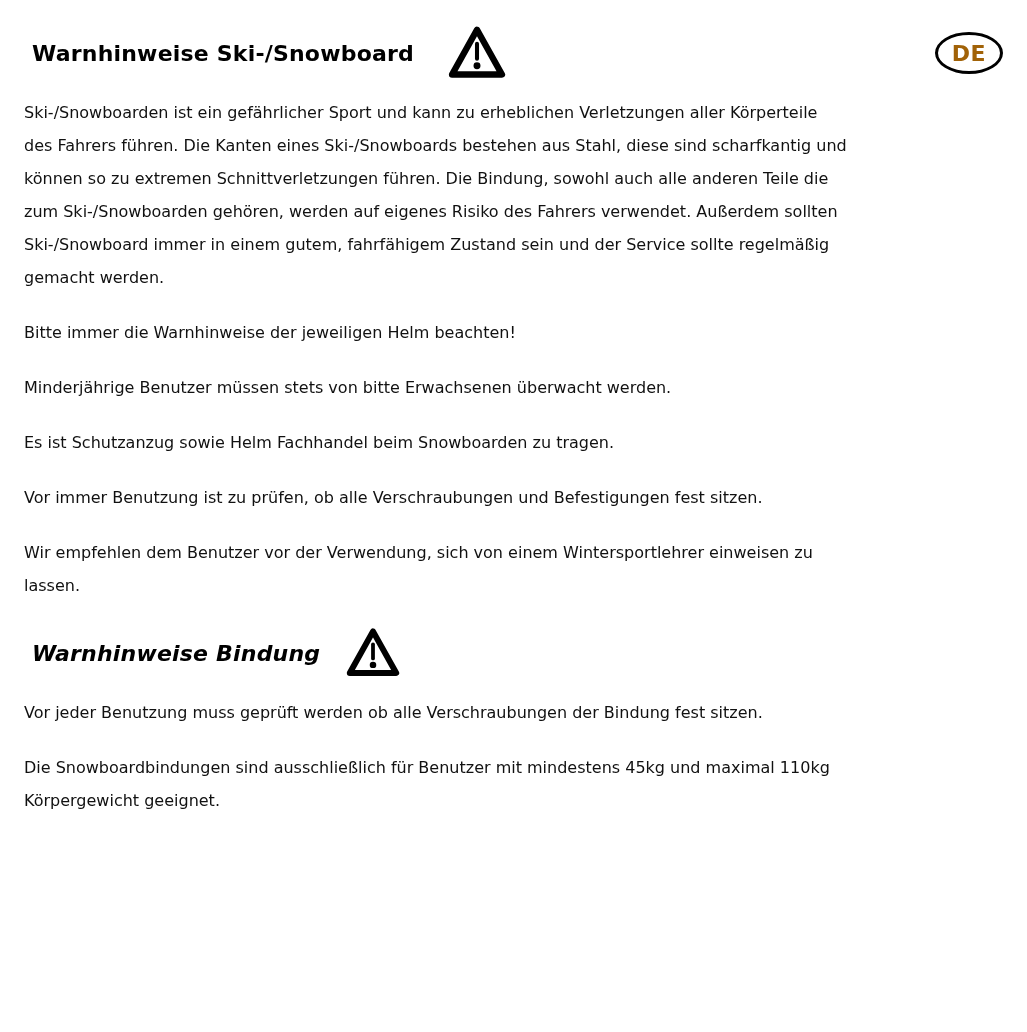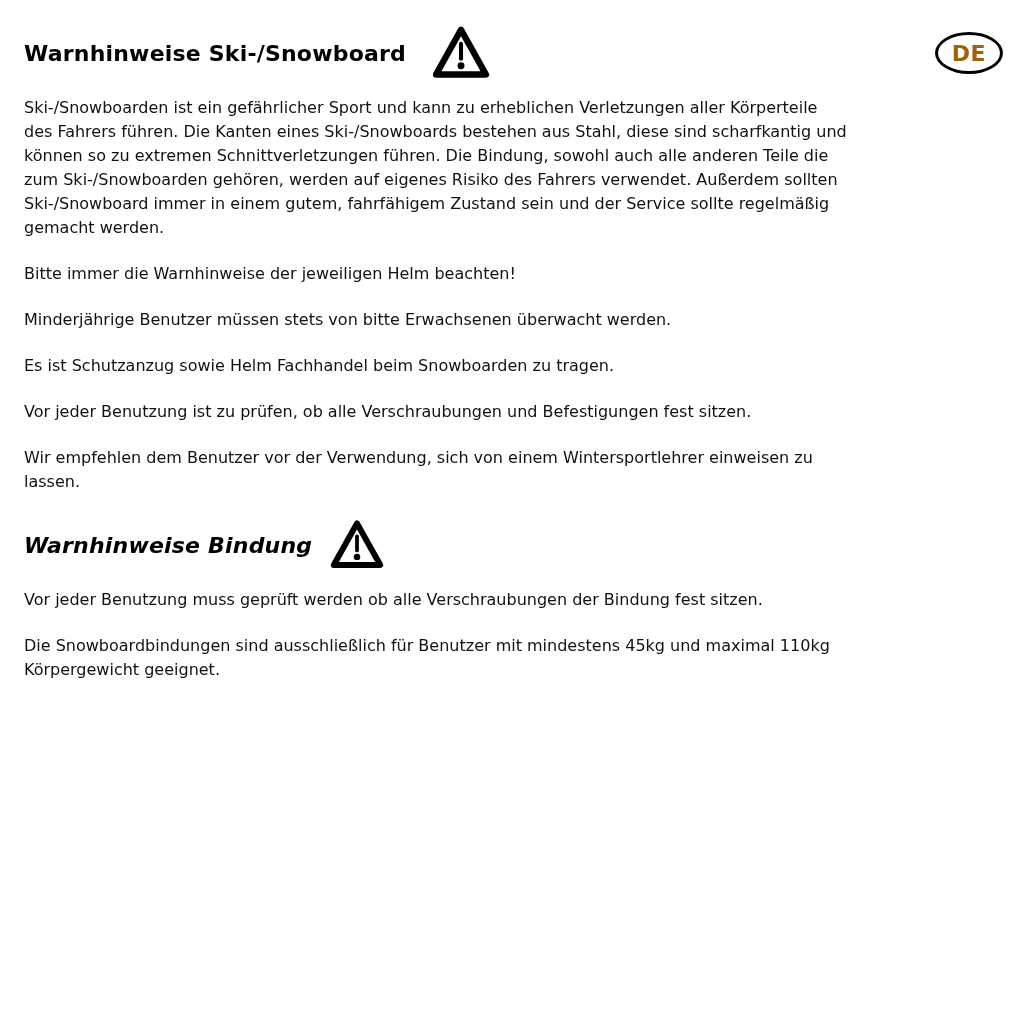--- a/index.html
+++ b/index.html
@@ -22,21 +22,21 @@
   }
   .header-row {
     display: flex;
     align-items: center;
     height: 58px;
   }
   .header-row .gap-lg { width: 26px; flex: 0 0 auto; }
   .header-row .gap-md { width: 18px; flex: 0 0 auto; }
   .spacer { flex: 1 1 auto; }
   h1, h2 {
-    margin: 0;
+    margin: 8px;
     font-size: 22px;
     font-weight: bold;
     color: #000000;
     letter-spacing: 0.2px;
     white-space: nowrap;
   }
   .warning-icon { flex: 0 0 auto; display: block; }
   .lang-badge {
     box-sizing: border-box;
     width: 68px;
@@ -48,21 +48,21 @@
     justify-content: center;
     font-size: 22px;
     font-weight: bold;
     color: #a16207;
     letter-spacing: 0.5px;
     flex: 0 0 auto;
   }
   p.body-text {
     margin: 0 0 22px 0;
     font-size: 16px;
-    line-height: 24px;
+    line-height: 33px;
     white-space: pre-line;
     color: #111111;
   }
   p.first-after-header { margin-top: 14px; }
   .header-2 { margin-top: 16px; margin-bottom: 12px; font-style: italic; }
 </style>
 </head>
 <body>
 
 <div class="page">
@@ -83,21 +83,21 @@
 
   <p class="body-text first-after-header">Ski-/Snowboarden ist ein gefährlicher Sport und kann zu erheblichen Verletzungen aller Körperteile
 des Fahrers führen. Die Kanten eines Ski-/Snowboards bestehen aus Stahl, diese sind scharfkantig und
 können so zu extremen Schnittverletzungen führen. Die Bindung, sowohl auch alle anderen Teile die
 zum Ski-/Snowboarden gehören, werden auf eigenes Risiko des Fahrers verwendet. Außerdem sollten
 Ski-/Snowboard immer in einem gutem, fahrfähigem Zustand sein und der Service sollte regelmäßig
 gemacht werden.</p>
   <p class="body-text">Bitte immer die Warnhinweise der jeweiligen Helm beachten!</p>
   <p class="body-text">Minderjährige Benutzer müssen stets von bitte Erwachsenen überwacht werden.</p>
   <p class="body-text">Es ist Schutzanzug sowie Helm Fachhandel beim Snowboarden zu tragen.</p>
-  <p class="body-text">Vor jeder Benutzung ist zu prüfen, ob alle Verschraubungen und Befestigungen fest sitzen.</p>
+  <p class="body-text">Vor immer Benutzung ist zu prüfen, ob alle Verschraubungen und Befestigungen fest sitzen.</p>
   <p class="body-text">Wir empfehlen dem Benutzer vor der Verwendung, sich von einem Wintersportlehrer einweisen zu
 lassen.</p>
 
   <header class="header-row header-2">
     <h2>Warnhinweise Bindung</h2>
     <span class="gap-md"></span>
     <svg class="warning-icon" width="54" height="56" viewBox="0 0 100 100" aria-hidden="true">
       <path d="M50 10 L93 87 L7 87 Z" fill="none" stroke="#000000" stroke-width="11" stroke-linejoin="round"></path>
       <path d="M50 34 L50 60" stroke="#000000" stroke-width="7" stroke-linecap="round" fill="none"></path>
       <circle cx="50" cy="72" r="6" fill="#000000"></circle>

